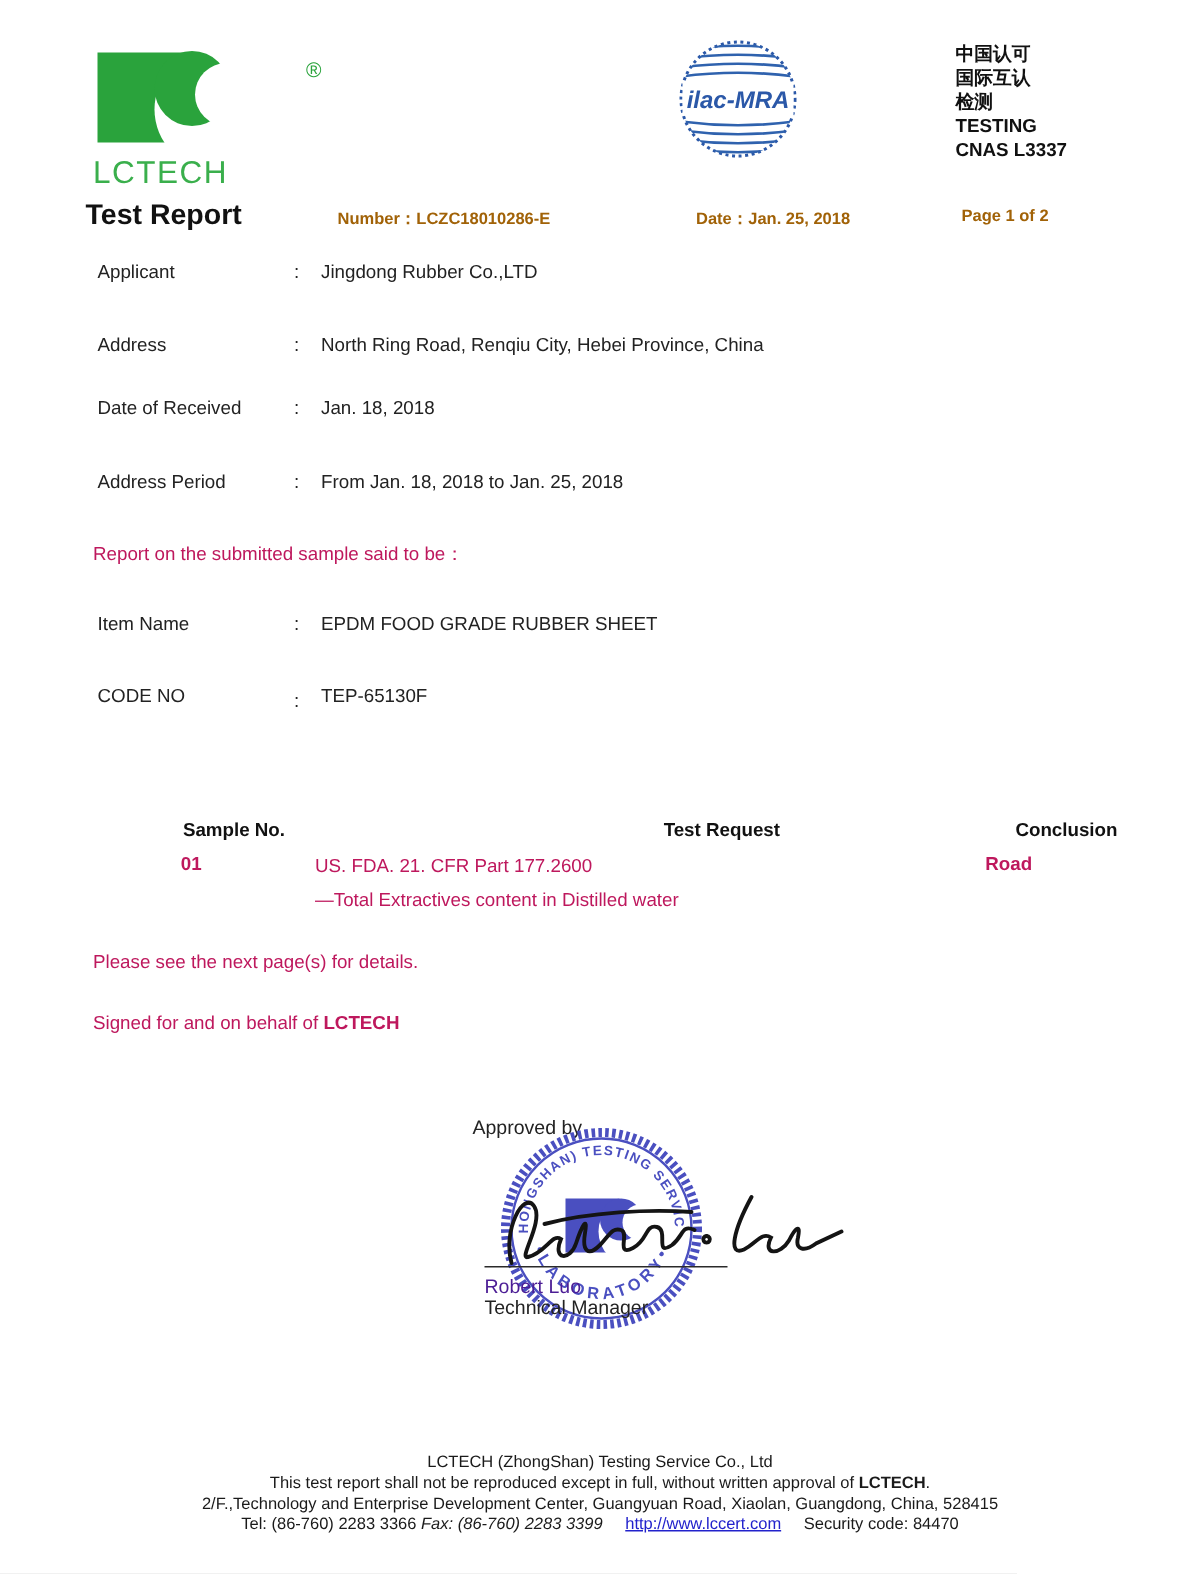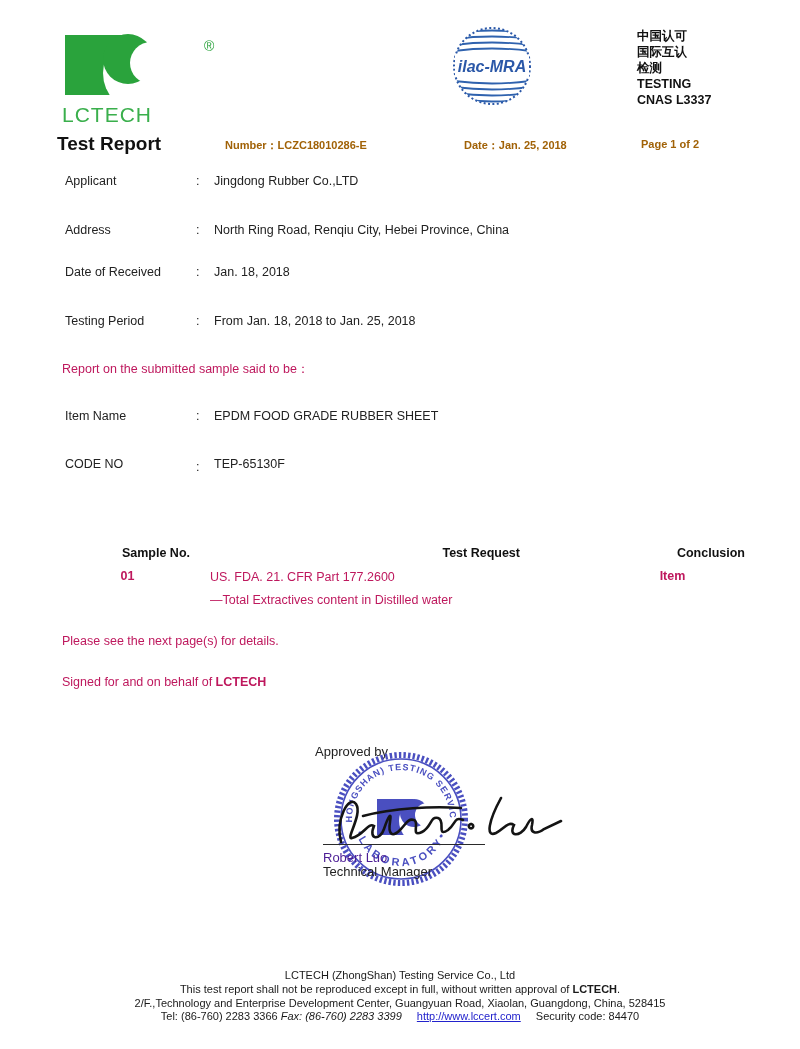--- a/index.html
+++ b/index.html
@@ -88,21 +88,21 @@
     <span class="field-label" style="top:223px;">Address</span>
     <span class="field-colon" style="top:223px;">:</span>
     <span class="field-value" style="top:223px;">North Ring Road, Renqiu City, Hebei Province, China</span>
   </div>
   <div>
     <span class="field-label" style="top:265px;">Date of Received</span>
     <span class="field-colon" style="top:265px;">:</span>
     <span class="field-value" style="top:265px;">Jan. 18, 2018</span>
   </div>
   <div>
-    <span class="field-label" style="top:314px;">Testing Period</span>
+    <span class="field-label" style="top:314px;">Address Period</span>
     <span class="field-colon" style="top:314px;">:</span>
     <span class="field-value" style="top:314px;">From Jan. 18, 2018 to Jan. 25, 2018</span>
   </div>
 
   <div class="abs body-txt" style="left:62px;top:361px;">Report on the submitted sample said to be：</div>
 
   <div>
     <span class="field-label" style="top:409px;">Item Name</span>
     <span class="field-colon" style="top:409px;">:</span>
     <span class="field-value" style="top:409px;">EPDM FOOD GRADE RUBBER SHEET</span>
@@ -115,21 +115,21 @@
 
   <div>
     <div class="abs tbl-hdr" style="left:65px;top:546px;width:125px;">Sample No.</div>
     <div class="abs tbl-hdr" style="left:300px;top:546px;width:220px;">Test Request</div>
     <div class="abs tbl-hdr" style="left:600px;top:546px;width:145px;">Conclusion</div>
 
     <div>
       <div class="abs body-txt b" style="left:65px;top:569px;width:125px;text-align:center;">01</div>
       <div class="abs body-txt" style="left:210px;top:570px;white-space:nowrap;">US. FDA. 21. CFR Part 177.2600</div>
       <div class="abs body-txt" style="left:210px;top:593px;white-space:nowrap;">—Total Extractives content in Distilled water</div>
-      <div class="abs body-txt b" style="left:600px;top:569px;width:145px;text-align:center;">Item</div>
+      <div class="abs body-txt b" style="left:600px;top:569px;width:145px;text-align:center;">Road</div>
     </div>
   </div>
 
   <div class="abs body-txt" style="left:62px;top:634px;">Please see the next page(s) for details.</div>
   <div class="abs body-txt" style="left:62px;top:675px;"><span>Signed for and on behalf of </span><span class="b">LCTECH</span></div>
 
   <div class="abs" style="left:315px;top:744px;font-size:13px;color:#222;">Approved by</div>
 
   <div class="abs" style="left:333px;top:751px;">
     <svg width="136" height="136" viewBox="0 0 136 136">

